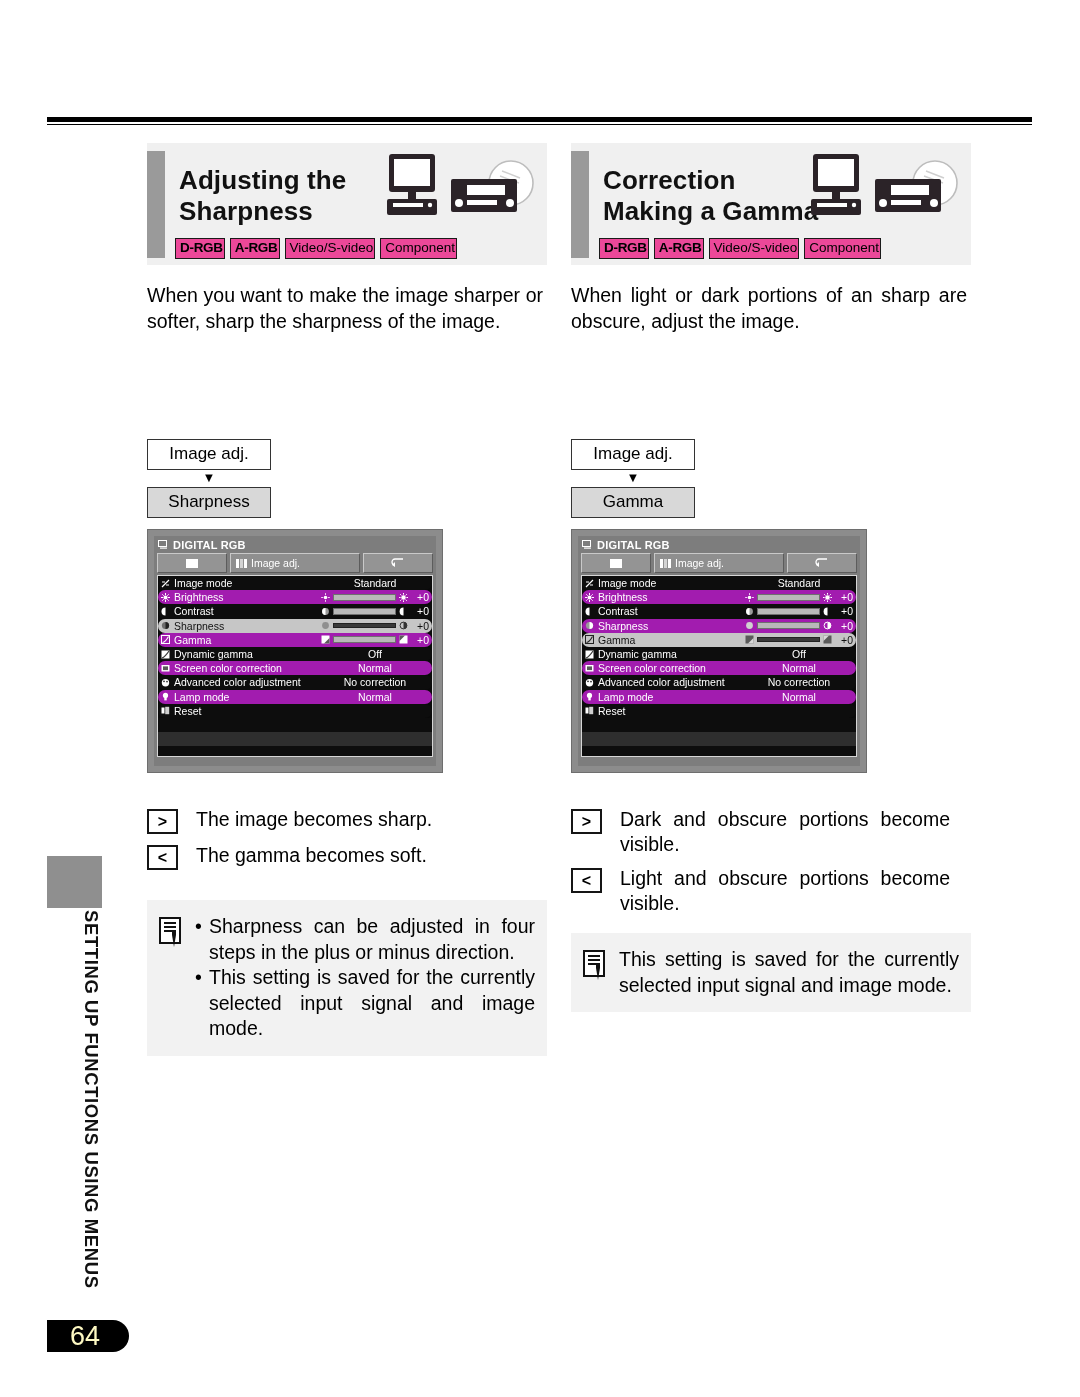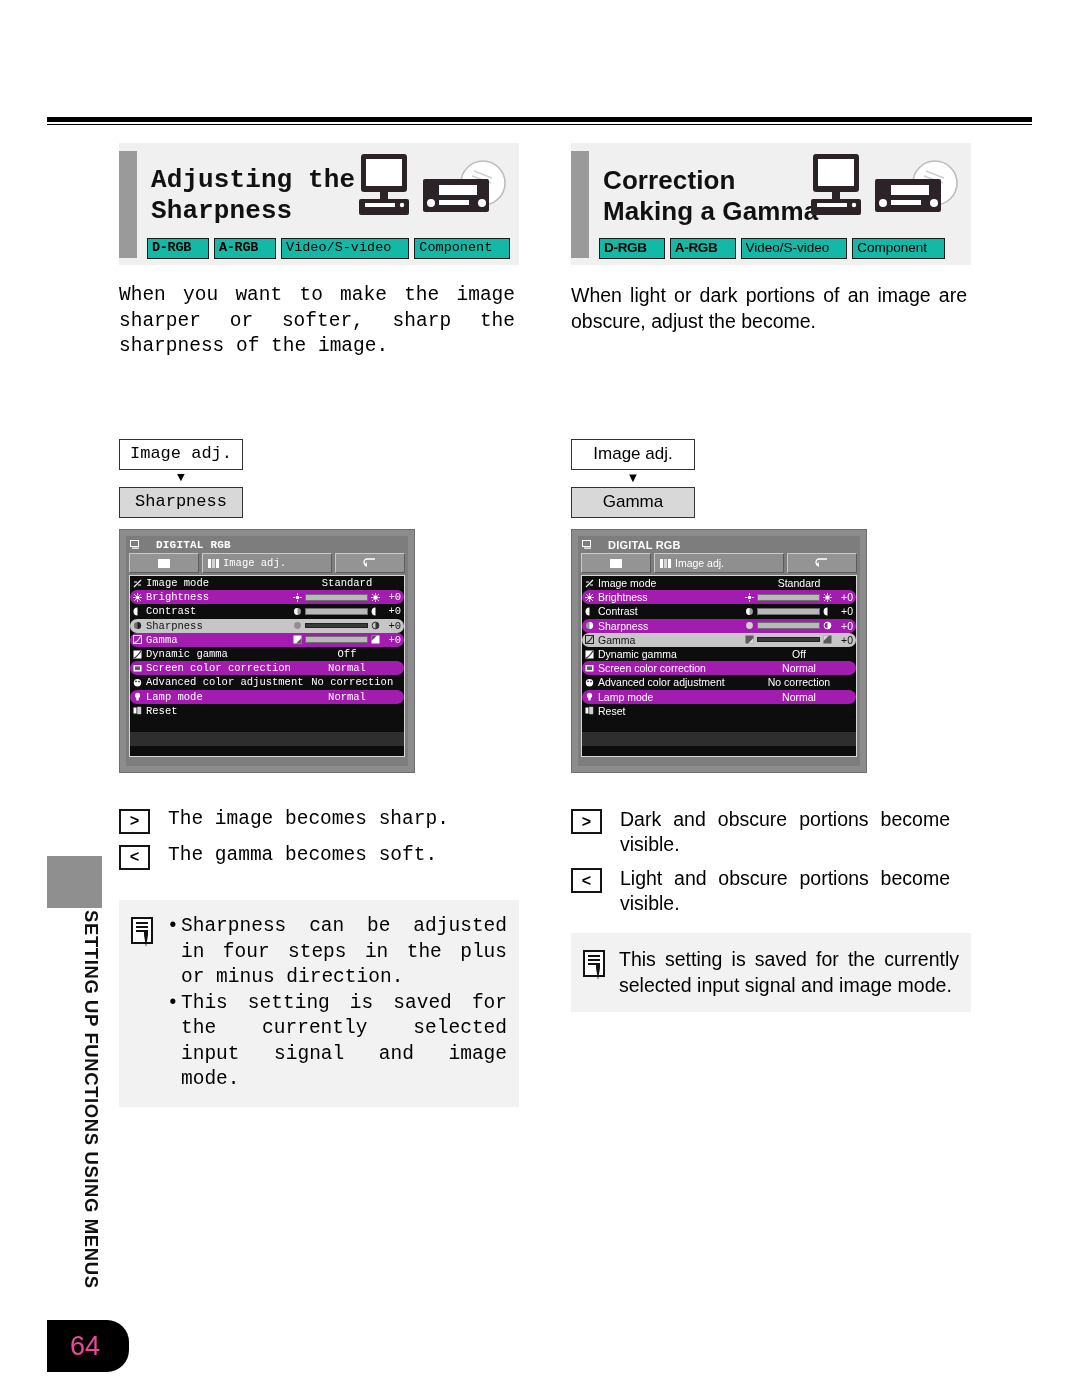--- a/index.html
+++ b/index.html
@@ -33,21 +33,21 @@
     height: 1px;
     background: #000000;
   }
 
   
   .col {
     position: absolute;
     top: 143px;
     width: 400px;
   }
-  .col-left  { left: 119px; font-family: Liberation Mono, monospace; }
+  .col-left  { left: 147px; }
   .col-right { left: 571px; }
 
   
   .sec-header {
     position: relative;
     background: #f0f0f0;
     height: 122px;
     box-sizing: border-box;
     padding-left: 32px;
   }
@@ -74,24 +74,24 @@
   .tags {
     position: absolute;
     left: 28px;
     top: 95px;
     display: flex;
     gap: 5px;
     align-items: flex-start;
   }
   .tag {
     border: 1.4px solid #1a1a1a;
-    background: #14b8a6;
+    background: #ec4899;
     font-size: 13.5px;
     line-height: 14px;
-    padding: 2px 17px 3px 4px;
+    padding: 2px 1px 3px 4px;
     white-space: nowrap;
     font-weight: normal;
   }
   .tag.bold { font-weight: bold; letter-spacing: -0.3px; }
 
   
   .dev-icons {
     position: absolute;
     right: 4px;
     top: 8px;
@@ -154,21 +154,21 @@
     background: #7d7d7d;
     box-sizing: border-box;
     position: relative;
     font-size: 10.5px;
     color: #ffffff;
   }
   .osd-title {
     height: 17px;
     display: flex;
     align-items: center;
-    gap: 15px;
+    gap: 4px;
     padding-left: 4px;
     font-size: 11px;
     font-weight: bold;
     letter-spacing: 0.2px;
     background: #7d7d7d;
     color: #ffffff;
   }
   .osd-tabs {
     display: flex;
     height: 20px;
@@ -325,24 +325,24 @@
     padding-left: 16px;
     box-sizing: border-box;
   }
 
   
   .pageno {
     position: absolute;
     left: 47px;
     top: 1320px;
     width: 82px;
-    height: 52px;
+    height: 32px;
     background: #000000;
     border-radius: 0 22px 22px 0;
-    color: #ec4899;
+    color: #fef9c3;
     font-size: 27px;
     font-weight: normal;
     display: flex;
     align-items: center;
     justify-content: center;
     padding-right: 6px;
     box-sizing: border-box;
   }
 </style>
 </head>
@@ -667,21 +667,21 @@
     </div>
 
     <div class="tags">
       <span class="tag bold">D-RGB</span>
       <span class="tag bold">A-RGB</span>
       <span class="tag">Video/S-video</span>
       <span class="tag">Component</span>
     </div>
   </div>
 
-  <div class="intro short">When light or dark portions of an image are obscure, adjust the become.</div>
+  <div class="intro short">When light or dark portions of an sharp are obscure, adjust the image.</div>
 
   <div class="crumbs">
     <div class="crumb">Image adj.</div>
     <div class="crumb-arrow">▼</div>
     <div class="crumb filled">Gamma</div>
   </div>
 
   <div class="osd-wrap">
     <div class="osd">
       <div class="osd-title">

